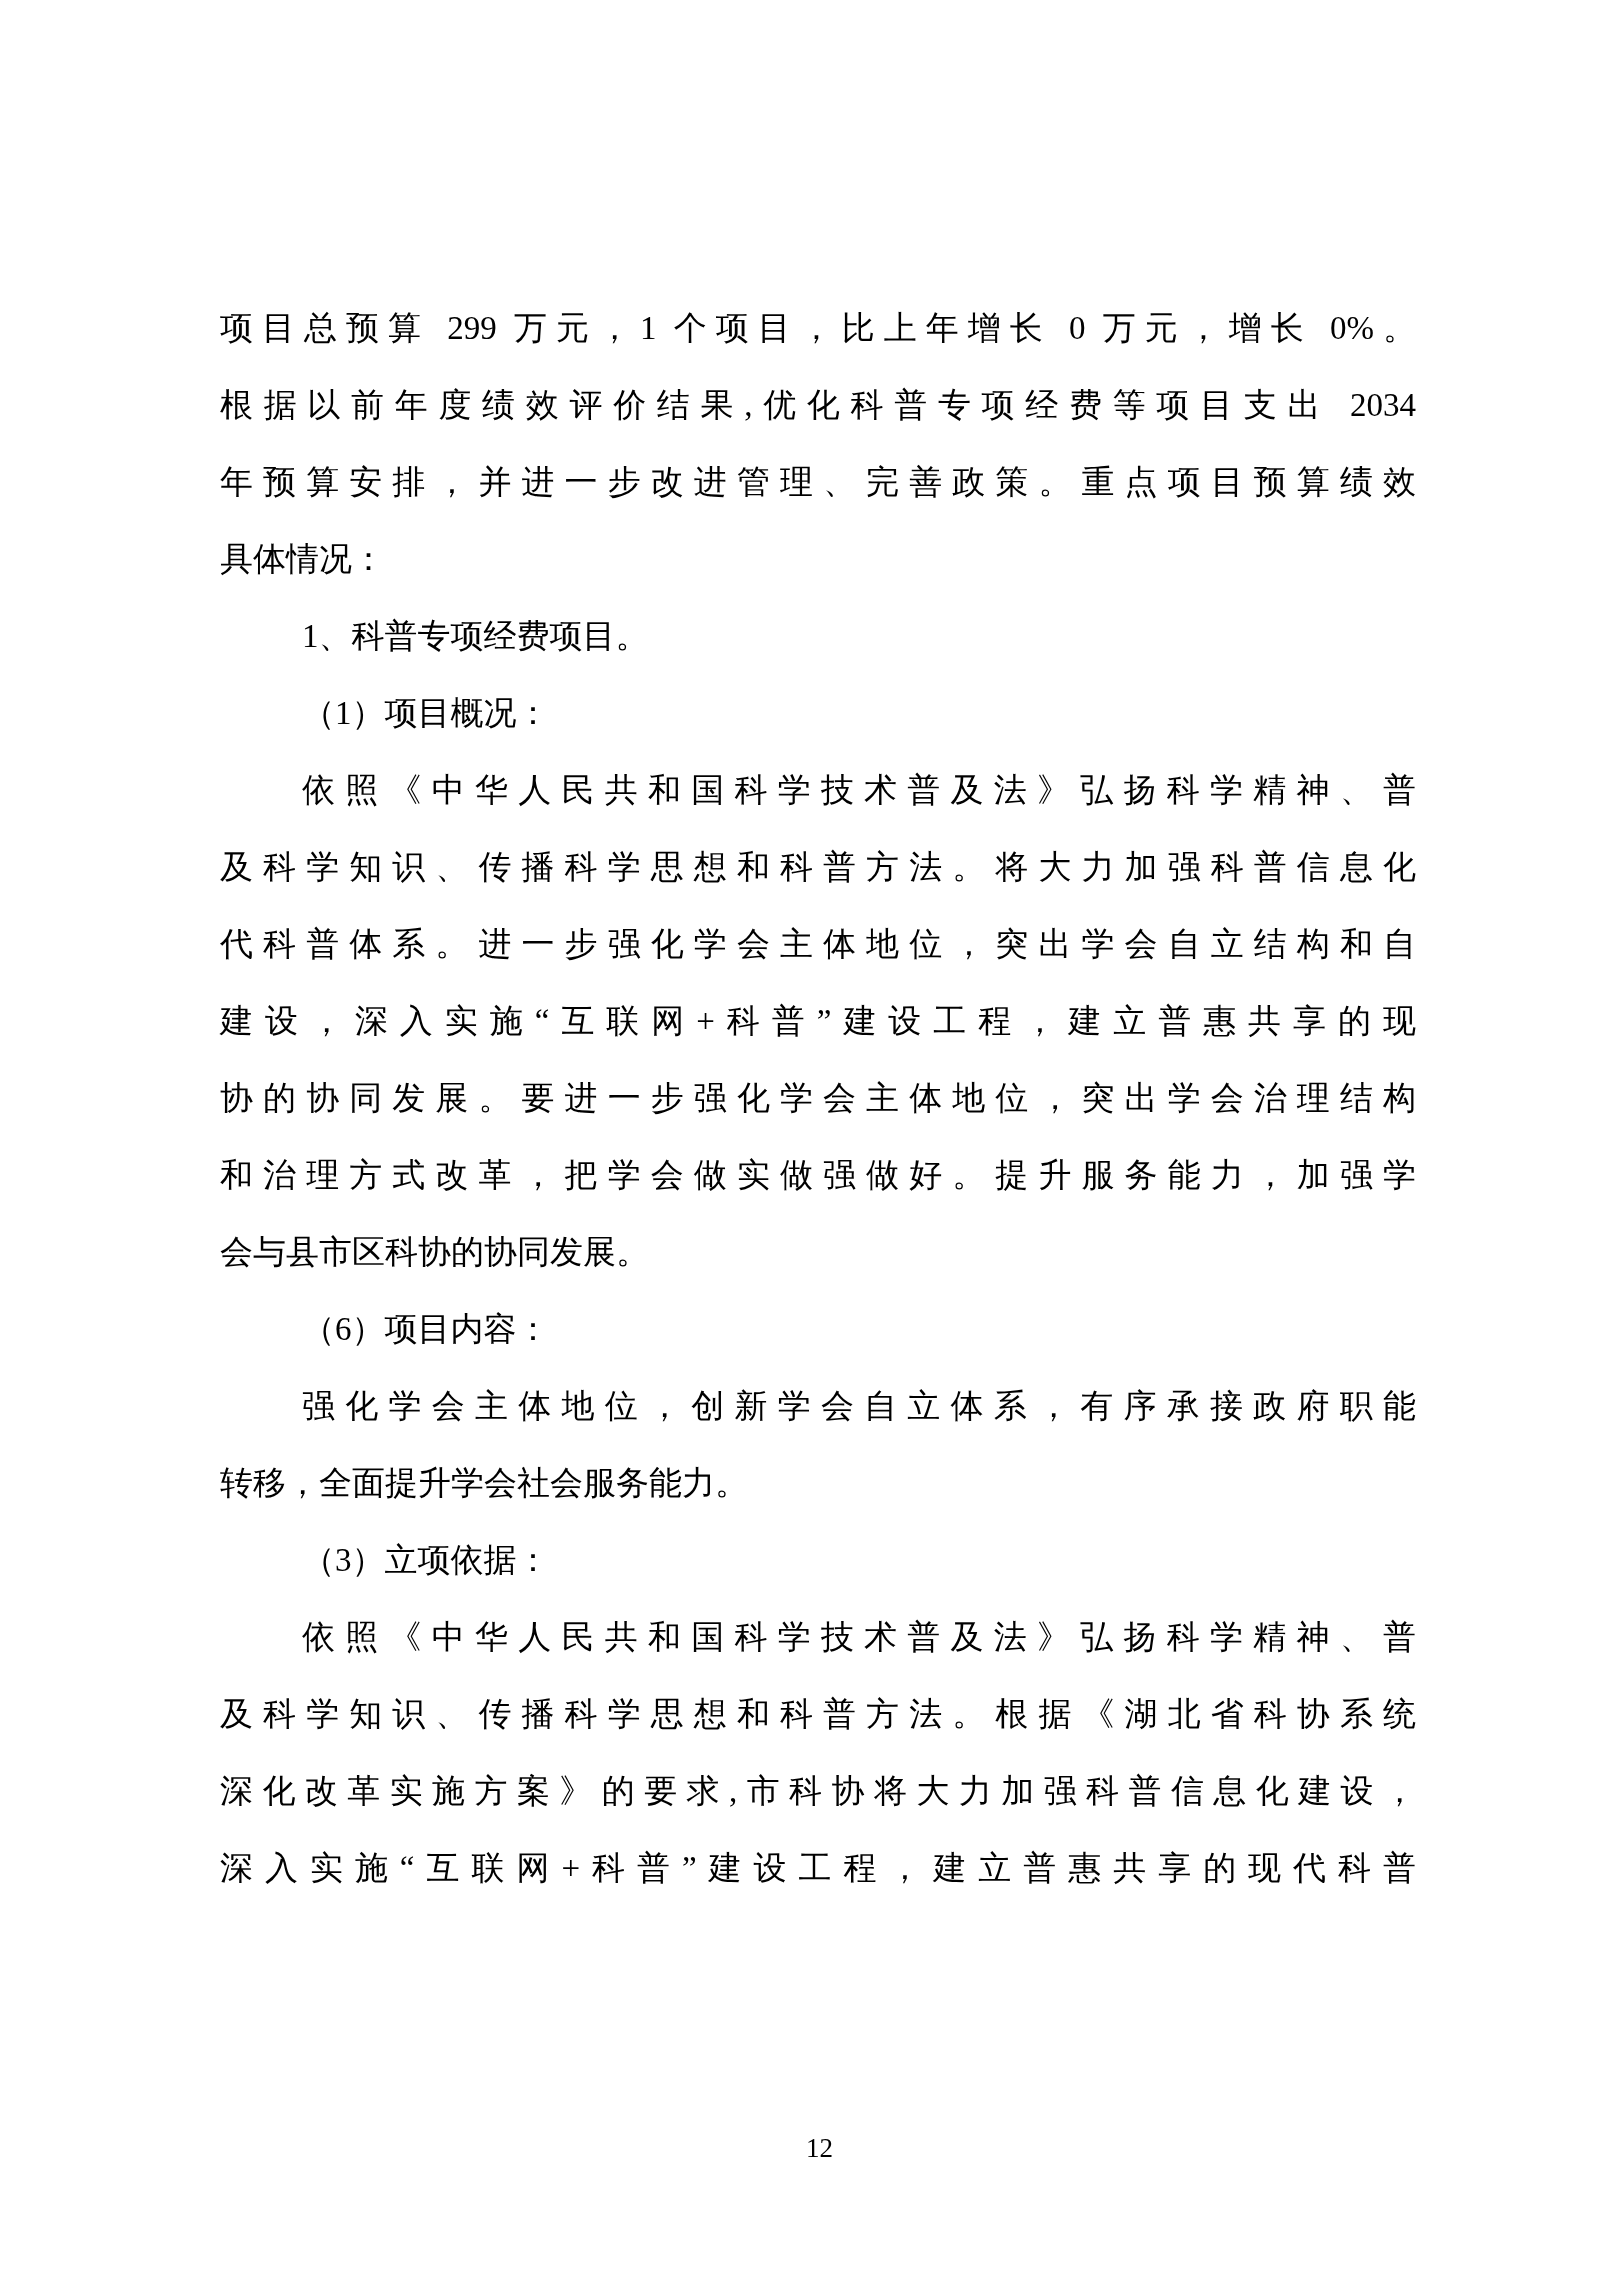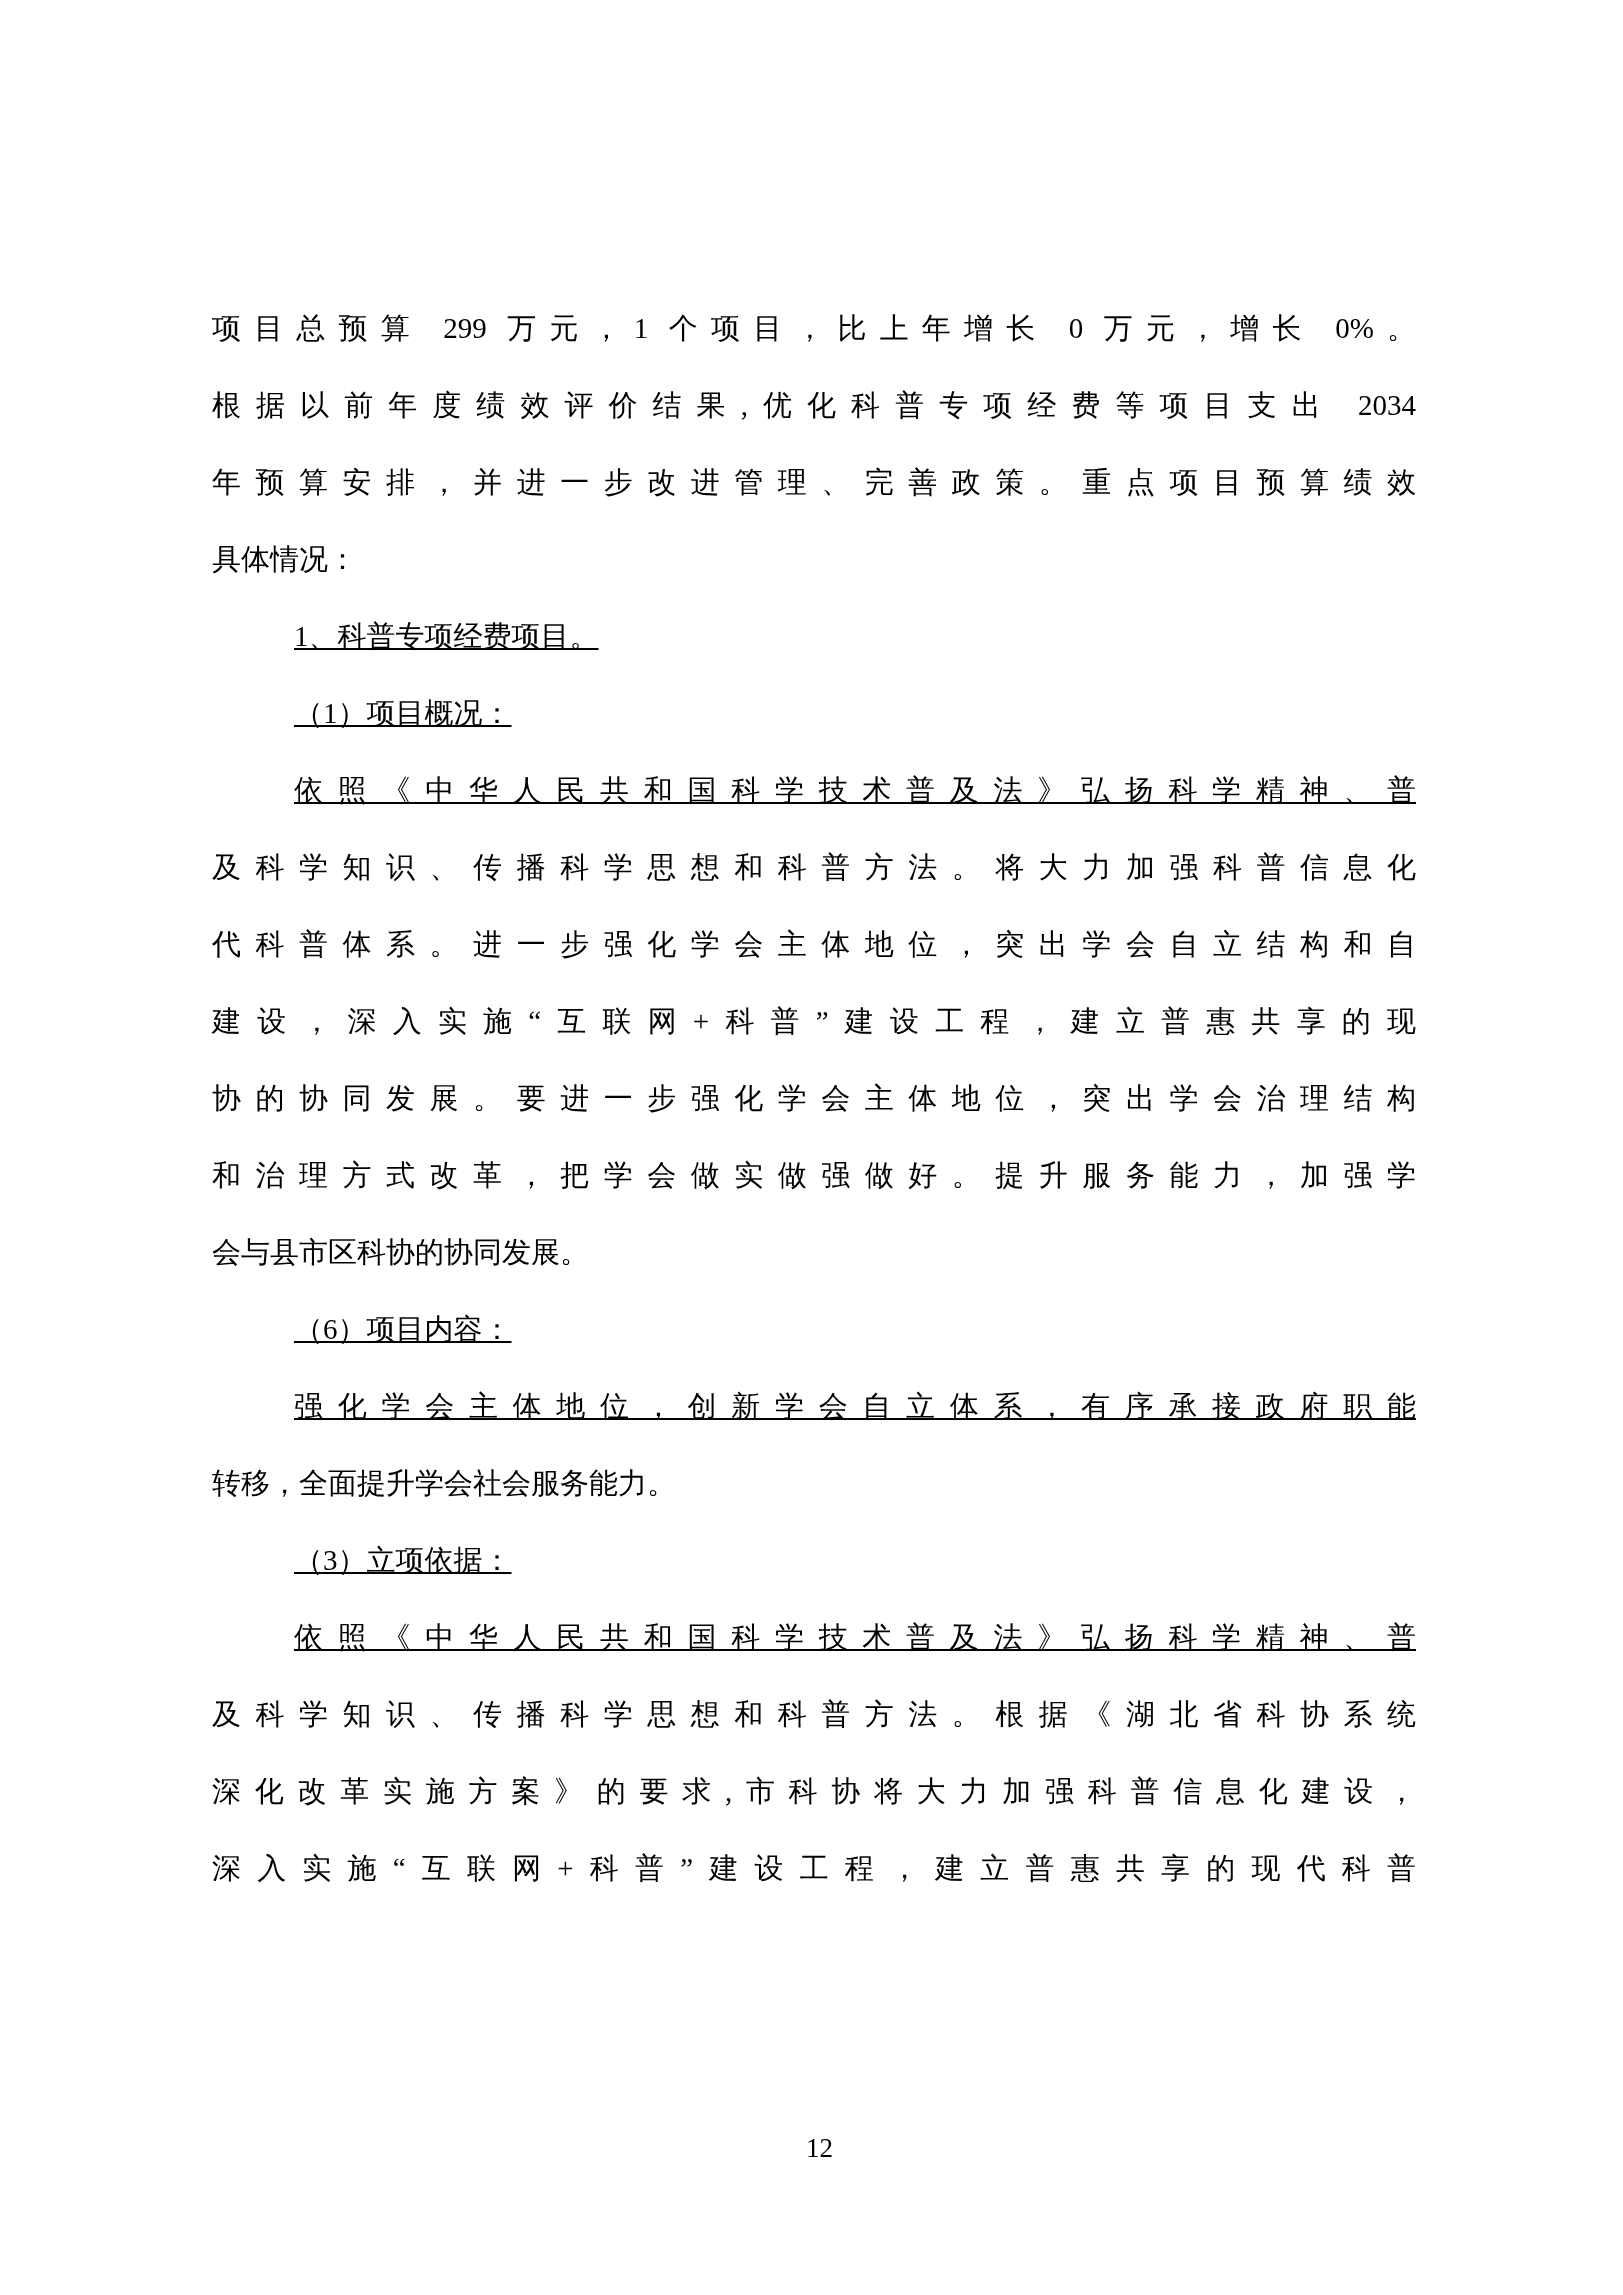--- a/index.html
+++ b/index.html
@@ -18,34 +18,34 @@
   }
   .text-block {
     position: absolute;
     left: 212px;
     top: 290px;
     width: 1204px;
   }
   .line {
     height: 77px;
     line-height: 77px;
-    font-size: 29px;
+    font-size: 33px;
     white-space: normal;
     word-break: normal;
     text-align: justify;
     text-align-last: justify;
     text-justify: inter-character;
+    margin-left: 8px;
   }
   .line.natural {
     text-align: right;
     text-align-last: left;
   }
   .line.indent {
     text-indent: 82px; 
-    text-decoration: underline;
   }
   .footer {
     position: absolute;
     left: 0;
     top: 2126px;
     width: 1623px;
     height: 44px;
     line-height: 44px;
     text-align: center;
     font-size: 27px;

